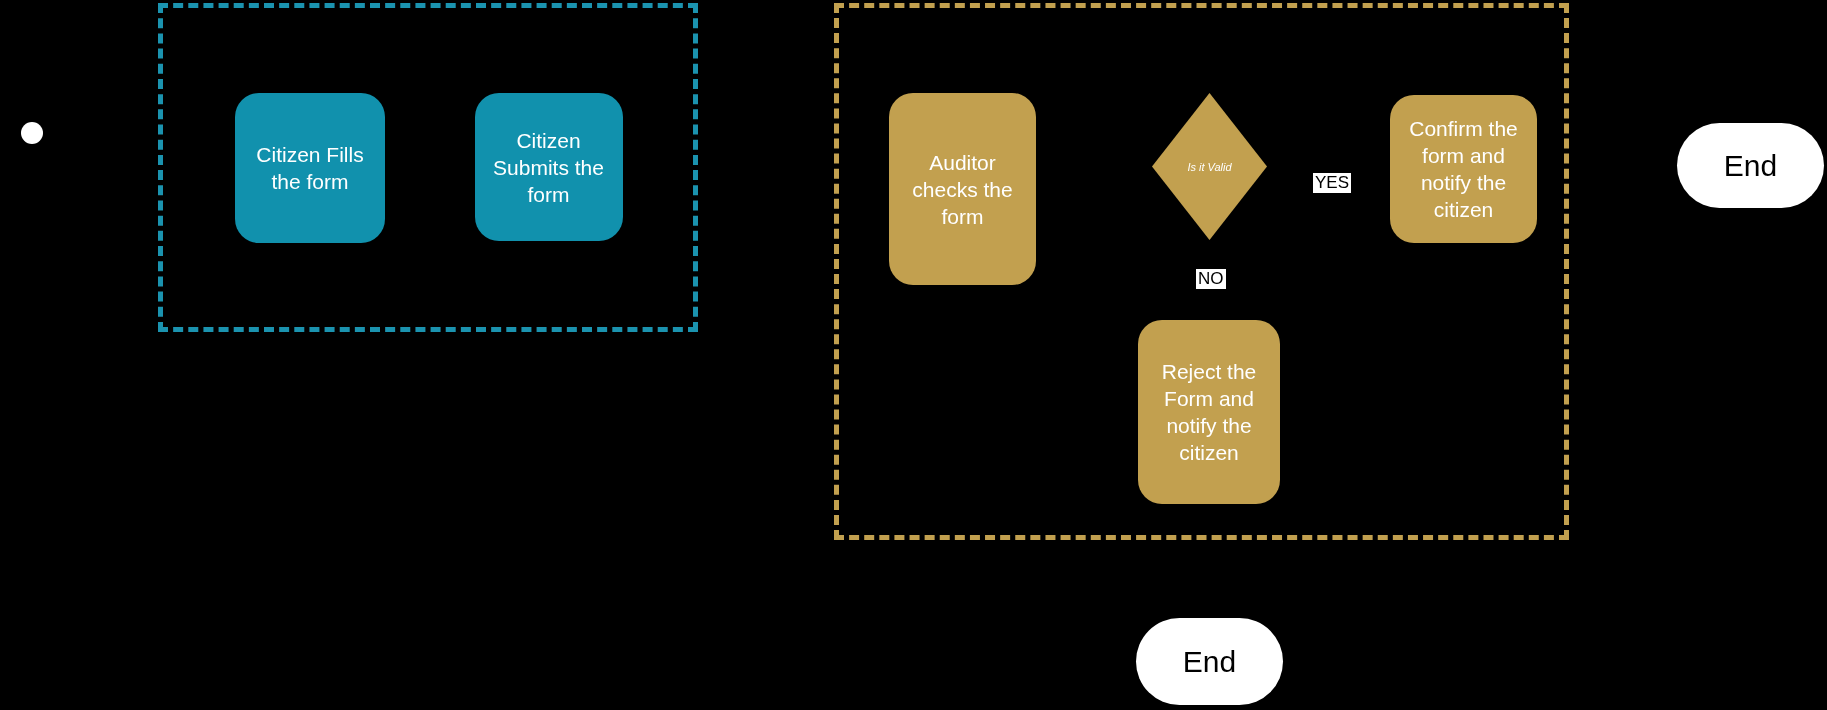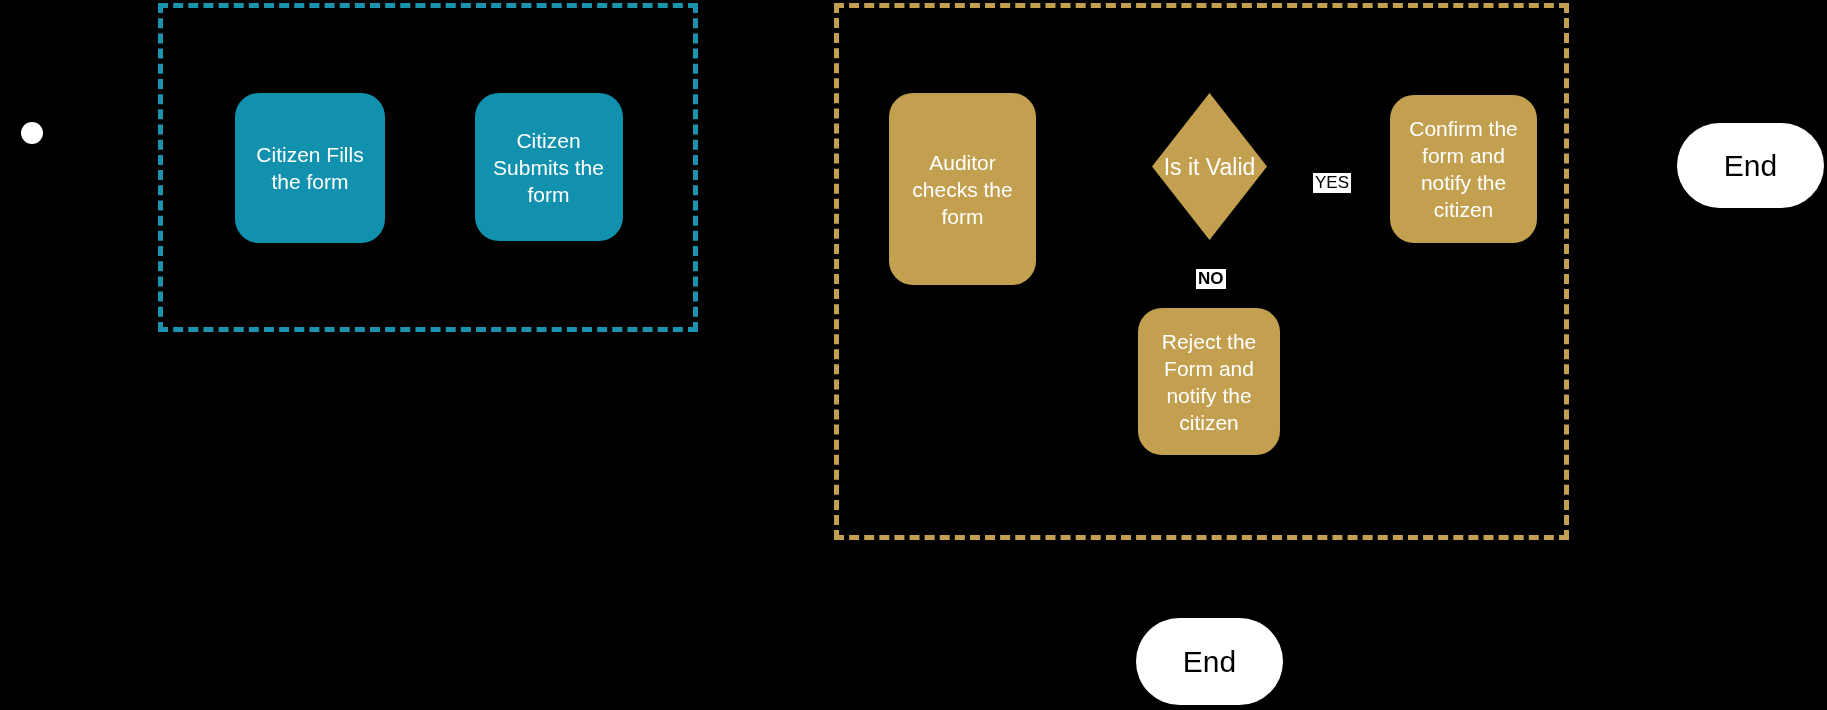--- a/index.html
+++ b/index.html
@@ -53,51 +53,52 @@
     padding: 8px;
   }
   .process { border-radius: 24px; }
   .process.teal { background: var(--citizen-fill, #1191ad); }
   .process.gold { background: var(--auditor-fill, #c2a04f); }
 
   .node-citizen-fills   { left: 220px;  top: 93px;  width: 150px; height: 150px; margin-left: 15px; }
   .node-citizen-submits { left: 475px;  top: 93px;  width: 148px; height: 148px; padding-left: 7px; }
   .node-auditor-checks  { left: 889px;  top: 93px;  width: 147px; height: 192px; }
   .node-confirm         { left: 1390px; top: 95px;  width: 147px; height: 148px; }
-  .node-reject          { left: 1138px; top: 308px; width: 142px; height: 147px; }
+  .node-reject          { left: 1138px; top: 320px; width: 142px; height: 184px; }
 
   .decision {
     left: 1152px; top: 93px;
     width: 115px; height: 147px;
     background: var(--auditor-fill, #c2a04f);
     clip-path: polygon(50% 0, 100% 50%, 50% 100%, 0 50%);
-    font-size: 23px;
+    font-size: 11px;
     line-height: 20px;
     padding: 0;
+    font-style: italic;
   }
 
   .terminal {
     background: var(--terminal-fill, #ffffff);
     color: var(--terminal-text, #000000);
     border-radius: 44px;
     font-size: 30px;
   }
   .terminal-right  { left: 1677px; top: 123px; width: 147px; height: 85px; }
   .terminal-bottom { left: 1136px; top: 618px; width: 147px; height: 87px; }
 
   .edge-label {
     background: var(--edge-label-bg, #ffffff);
     color: var(--edge-label-text, #000000);
     font-size: 17px;
     line-height: 20px;
     padding: 0 2px;
     white-space: nowrap;
   }
   .edge-label-yes { left: 1313px; top: 173px; }
-  .edge-label-no  { left: 1196px; top: 269px; font-weight: bold; }
+  .edge-label-no  { left: 1196px; top: 269px; }
 </style>
 </head>
 <body style="background: rgb(0, 0, 0);">
 
 <div class="canvas">
 
   <div class="abs start-circle"></div>
 
   <div class="abs lane lane-citizen"></div>
 

